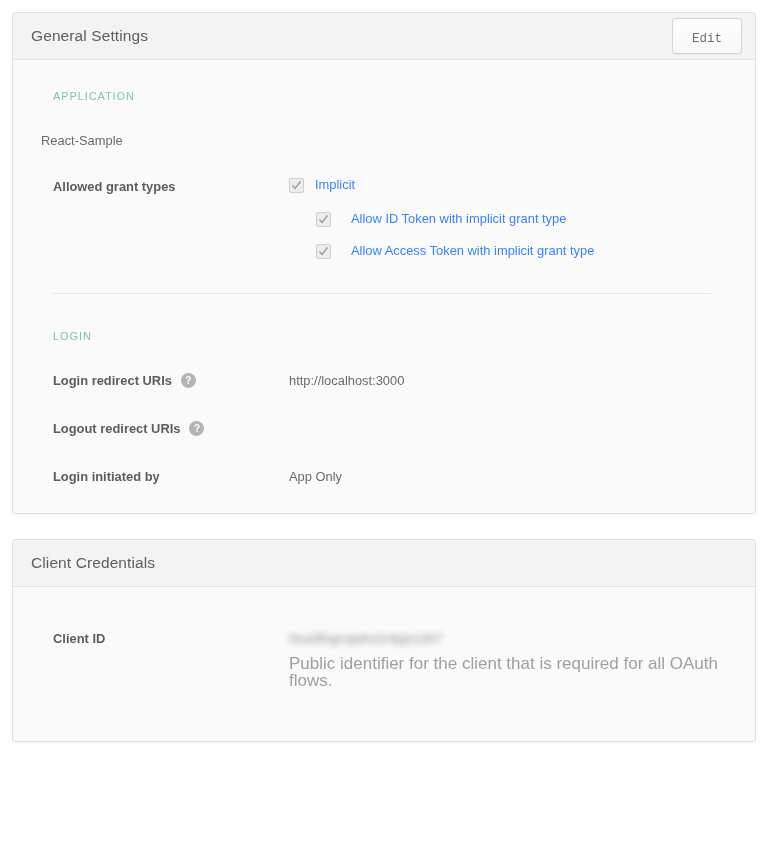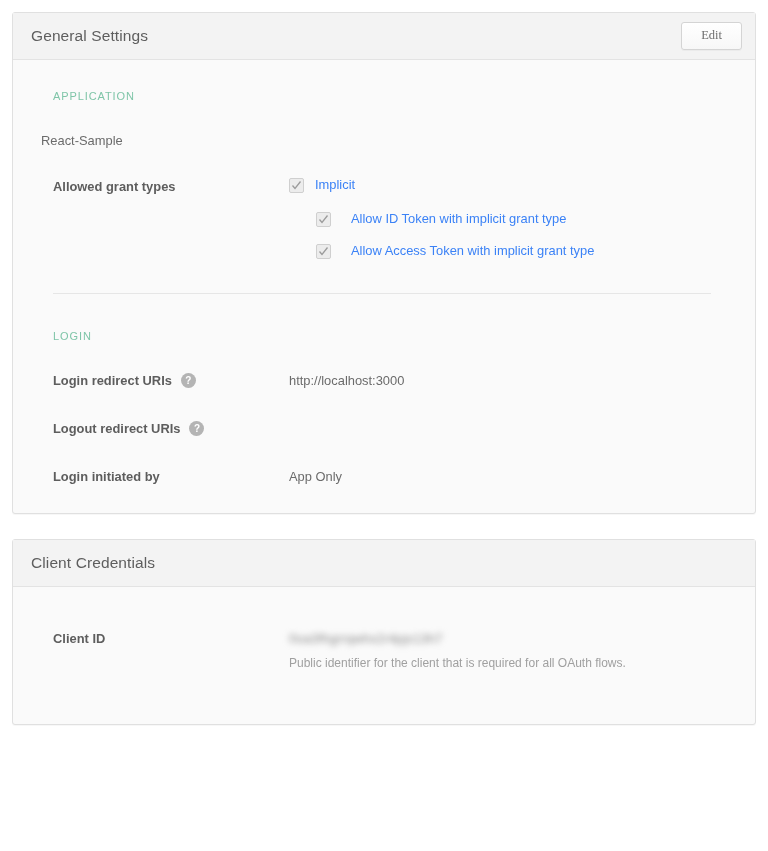--- a/index.html
+++ b/index.html
@@ -42,27 +42,27 @@
     padding: 0 13px 0 18px;
     box-sizing: border-box;
   }
   .card-title {
     font-size: 15.5px;
     color: #5e5e5e;
     font-weight: 400;
     letter-spacing: 0.1px;
   }
   .edit-button {
-    font-family: Liberation Serif, serif;
+    font-family: Liberation Mono, monospace;
     font-size: 12.5px;
     color: #6e6e6e;
     background: linear-gradient(#ffffff, #f7f7f7);
     border: 1px solid #d4d4d4;
     border-radius: 3px;
-    padding: 6px 19px 7px 19px;
+    padding: 14px 19px 7px 19px;
     line-height: 1;
     cursor: pointer;
     box-shadow: 0 1px 0 rgba(0,0,0,0.03);
   }
   .card-body {
     padding: 30px 28px 28px 28px;
   }
 
   
   .section-title {
@@ -158,21 +158,21 @@
   .client-id-value {
     font-size: 12.9px;
     color: #8a8a8a;
     filter: blur(3.2px);
     letter-spacing: 0.2px;
     user-select: none;
     height: 16px;
     overflow: hidden;
   }
   .client-id-hint {
-    font-size: 12px;
+    font-size: 17px;
     color: #a0a0a0;
     margin-top: 9px;
     line-height: 17px;
   }
 
   .card-body.credentials { padding: 42px 28px 52px 28px; }
   .card-body.credentials .row { margin-bottom: 0; }
   .card-body.credentials .row-label { width: 248px; flex: 0 0 248px; }
 </style>
 </head>

